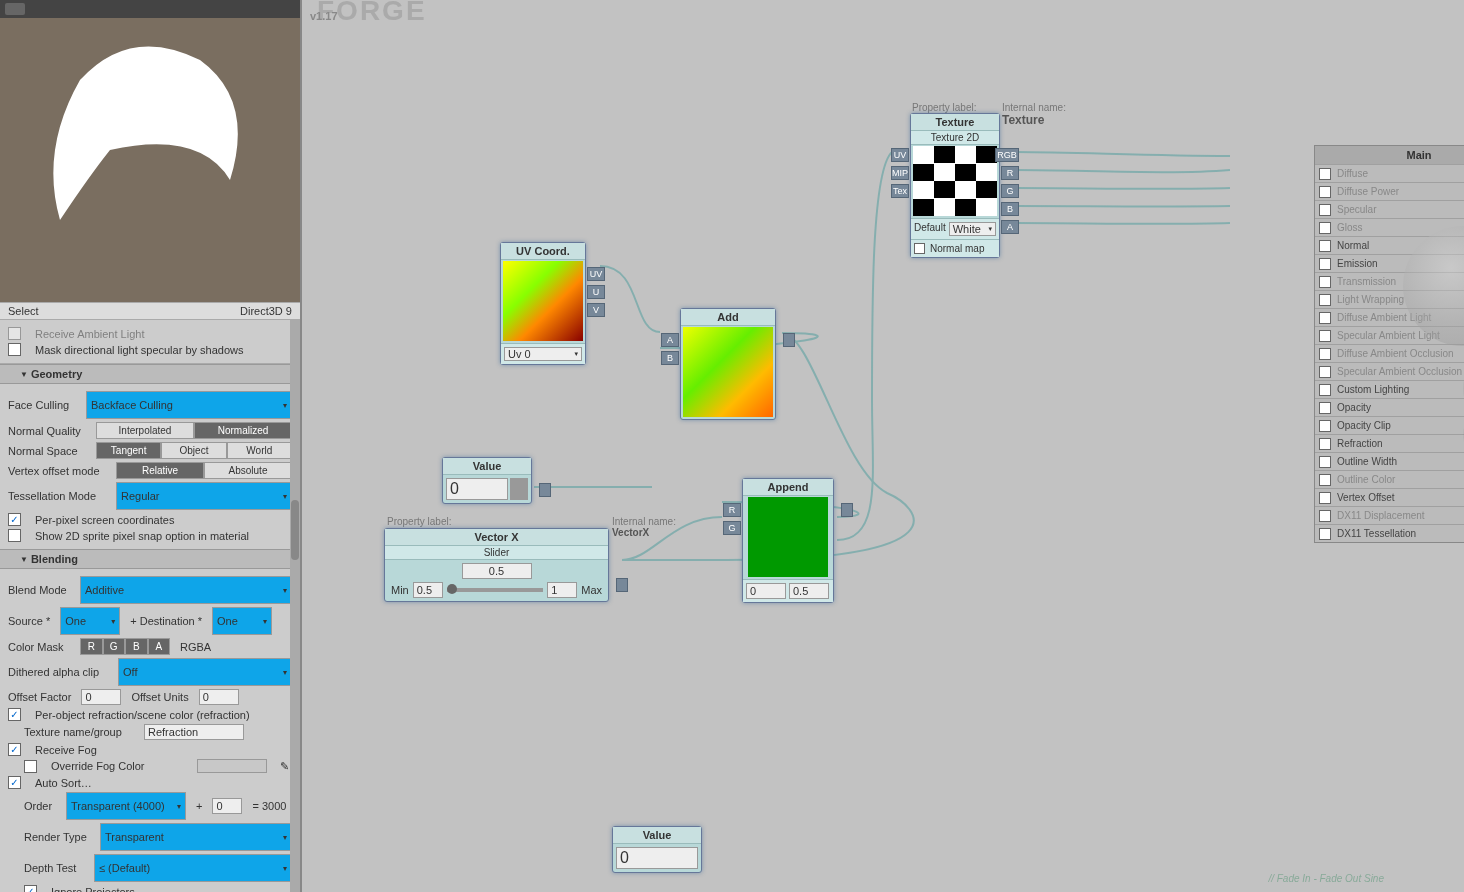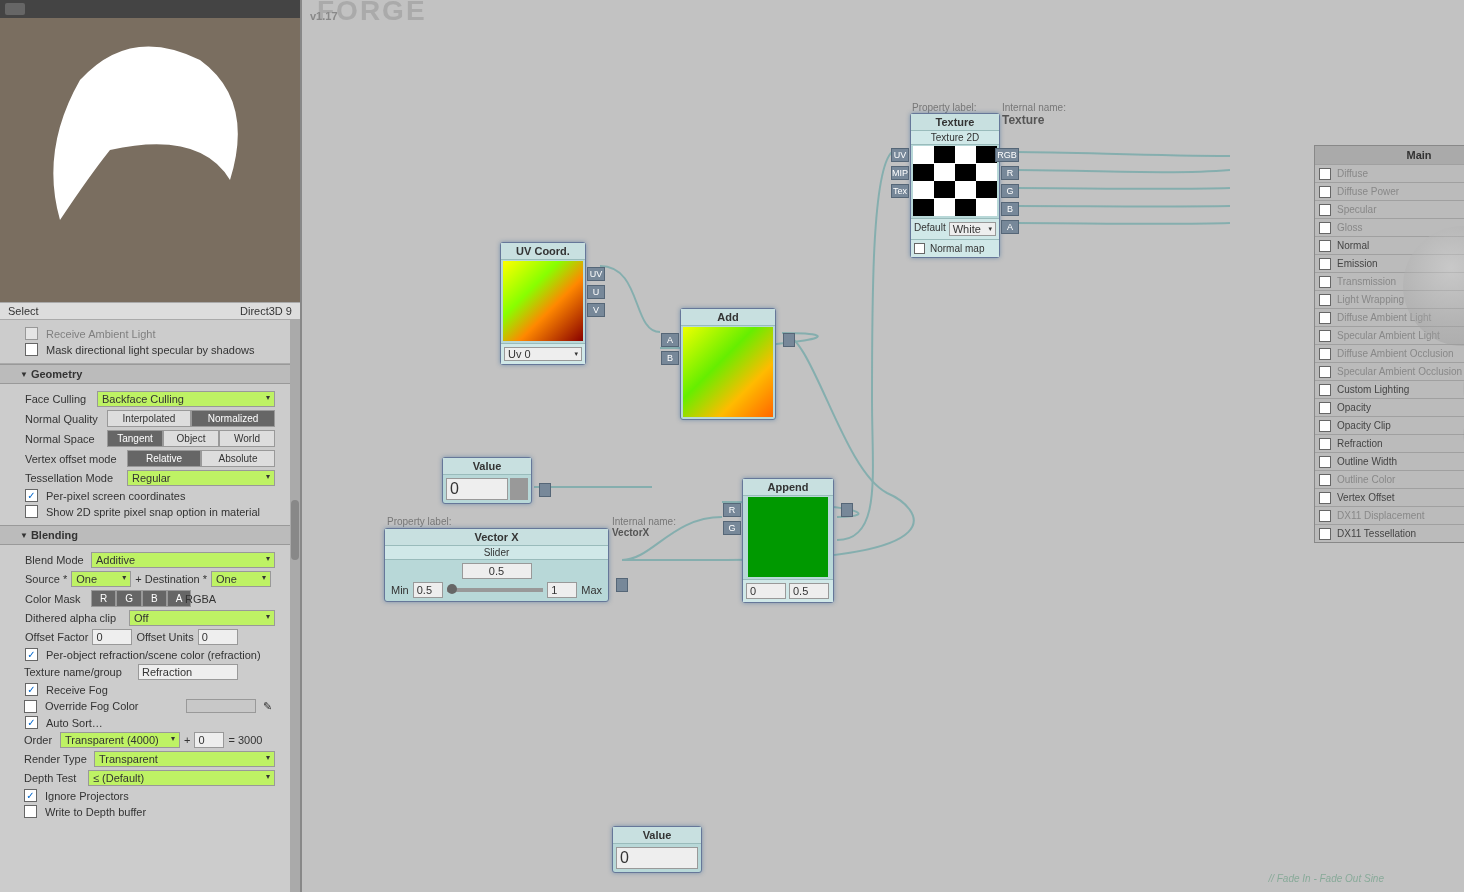--- a/index.html
+++ b/index.html
@@ -10,26 +10,26 @@
 .preview-header{height:18px;background:#444;display:flex;align-items:center;padding:0 5px}
 .preview-icon{width:20px;height:12px;background:#666;border-radius:2px}
 .preview-shape{position:absolute;top:30px;left:30px;width:220px;height:220px}
 .status-bar{height:18px;background:#ddd;display:flex;justify-content:space-between;align-items:center;padding:0 8px;border-top:1px solid #aaa;border-bottom:1px solid #aaa}
 .inspector{flex:1;overflow:hidden;background:#ccc;position:relative}
 .scrollbar{position:absolute;right:0;top:0;bottom:0;width:10px;background:#aaa}
 .scroll-thumb{position:absolute;left:1px;right:1px;top:180px;height:60px;background:#888;border-radius:4px}
 .section-header{background:#bbb;padding:3px 20px;border-top:1px solid #999;border-bottom:1px solid #999;font-weight:bold;display:flex;align-items:center}
 .section-header::before{content:"▼";font-size:8px;margin-right:3px}
 .section-body{padding:4px 8px}
-.row{display:flex;align-items:center;margin:3px 17px;gap:4px}
+.row{display:flex;align-items:center;margin:3px 0;gap:10px}
 .label{font-size:11px}
-.dropdown{background:#bef264;border:1px solid #999;padding:1px 4px;height:16px;display:flex;justify-content:space-between;flex:1;font-size:11px}
+.dropdown{background:#0ea5e9;border:1px solid #999;padding:1px 4px;height:28px;display:flex;align-items:center;justify-content:space-between;flex:1;font-size:11px}
 .dropdown::after{content:"▾";font-size:8px;margin-left:4px}
 .toggle-group{display:flex;flex:1}
-.toggle-btn{flex:1;text-align:center;padding:2px 8px;background:#ddd;border:1px solid #999;font-size:10px}
+.toggle-btn{flex:1;text-align:center;padding:2px 1px;background:#ddd;border:1px solid #999;font-size:10px}
 .toggle-btn.active{background:#666;color:#fff}
 .checkbox{width:13px;height:13px;background:#fff;border:1px solid #666;display:inline-flex;align-items:center;justify-content:center;margin-right:4px}
 .checkbox.checked::after{content:"✓";font-size:10px;color:#06c}
 .input{background:#eee;border:1px solid #999;padding:1px 3px;height:16px;width:50px;font-size:11px}
 .color-swatch{width:70px;height:14px;background:#c8c8c8;border:1px solid #999}
 .eyedrop{width:12px;height:12px;margin-left:3px}
 .indent{margin-left:16px}
 .canvas{flex:1;position:relative;background:#c2c2c2}
 .brand{position:absolute;top:-5px;left:15px;font-size:28px;font-weight:bold;color:#aaa;letter-spacing:2px}
 .version{position:absolute;top:10px;left:8px;font-size:11px;color:#888;font-weight:bold}

